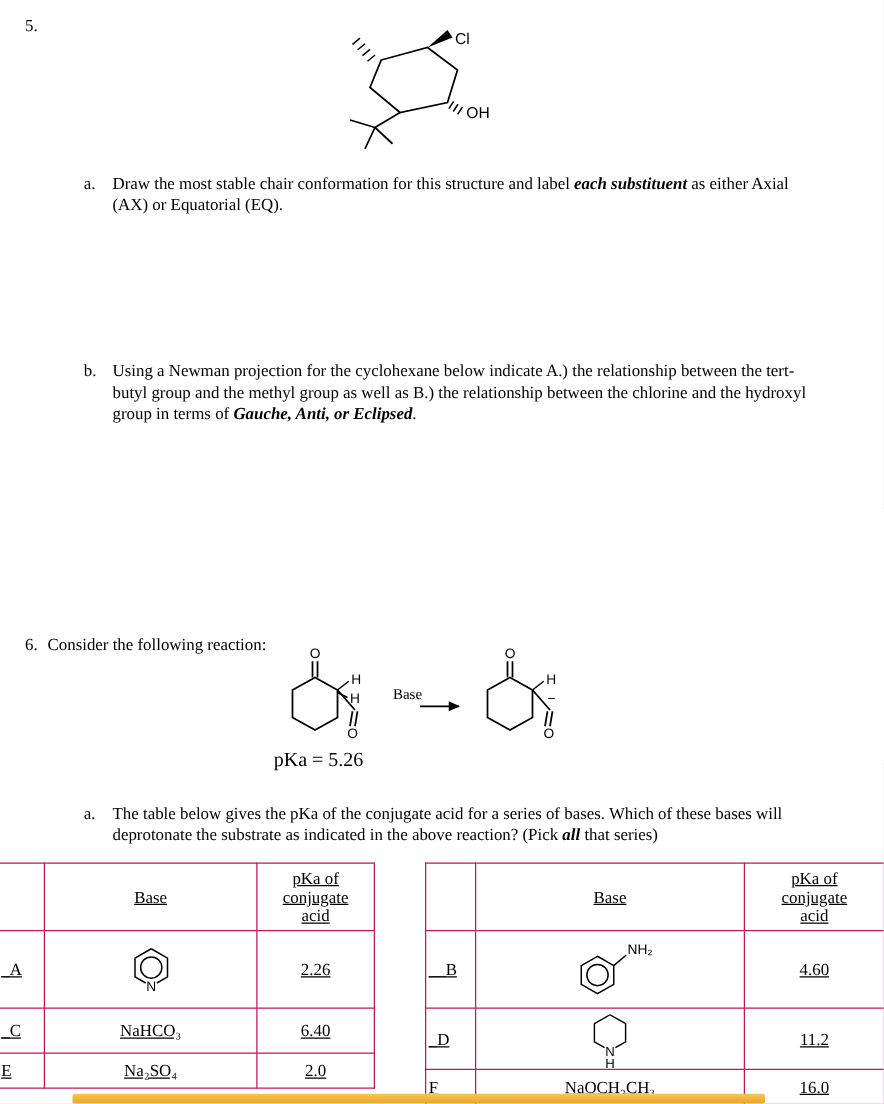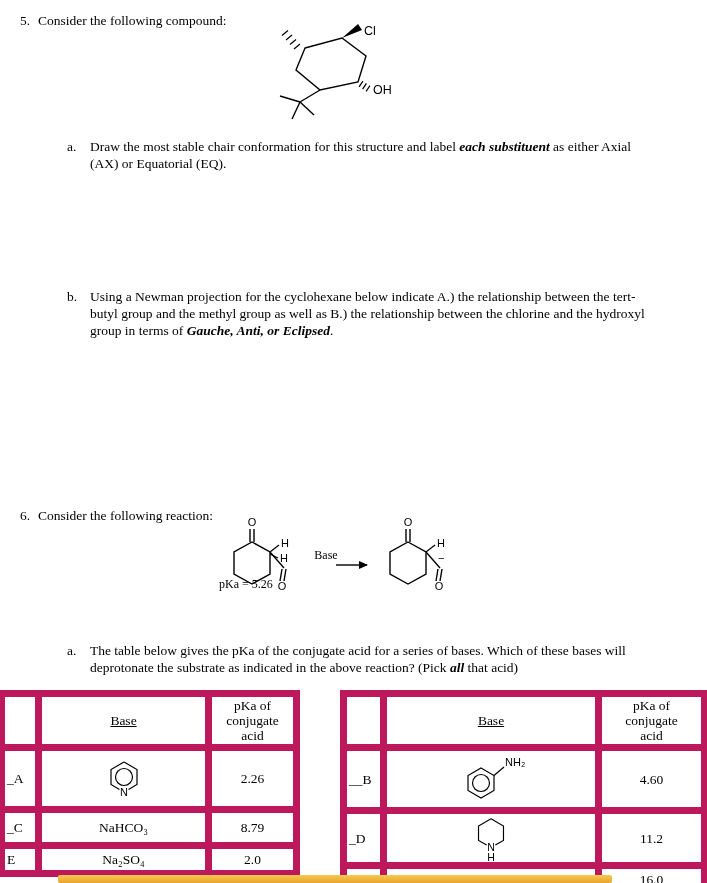--- a/index.html
+++ b/index.html
@@ -20,38 +20,37 @@
 
   
   svg .bond { stroke:#000; stroke-width:1.4; fill:none; }
   svg .thin { stroke:#000; stroke-width:1.2; fill:none; }
   svg text.atom { font-family:"Liberation Sans", sans-serif; font-size:12.5px; fill:#000; }
   svg text.small { font-family:"Liberation Sans", sans-serif; font-size:11px; fill:#000; }
   svg text.lbl { font-family:"Liberation Serif", serif; font-size:12px; fill:#000; }
 
   
   table.basetable { position:absolute; border-collapse:collapse; table-layout:fixed; font-size:13.5px; background:#fff; }
-  table.basetable td { border:7px solid #be185d; vertical-align:middle; padding:0 2px; overflow:hidden; }
+  table.basetable td { border:1px solid #be185d; vertical-align:middle; padding:0 2px; overflow:hidden;text-decoration:underline; }
   td.lblcell { text-align:left; padding-left:2px; }
   td.ctr { text-align:center; }
   td.base-hdr { text-align:center; text-decoration:underline; }
   td.pka-hdr { text-align:center; }
   .pka-hdr-inner { max-width:62px; margin:0 auto; line-height:15px; }
   td.ctr svg { vertical-align:middle; }
 
   .hl-bar { background:linear-gradient(#f6c94e, #e8a42e); border-radius:2px; }
 </style>
 </head>
 <body>
 
 <div class="page">
 
   <div class="abs qtitle" style="left:20px; top:12px; width:620px">
     <span class="qnum">5.</span>
-    <span>Consider the following compound:</span>
   </div>
 
   <svg class="abs" style="left:250px; top:16px" width="175" height="108" viewBox="0 0 175 108">
     <path class="bond" d="M55 32 L92 22 L116 40 L108 66 L70 74 L46 54 Z"></path>
 
     <polygon points="92,22 108,8 112,14" fill="#000"></polygon>
     <text class="atom" x="114" y="19">Cl</text>
 
     <g class="thin">
       <line x1="50" y1="28" x2="44" y2="33"></line>
@@ -121,25 +120,25 @@
       <line class="thin" x1="230" y1="36" x2="239" y2="29"></line>
       <text class="small" x="241" y="31">H</text>
       <text class="small" x="242" y="46">−</text>
       <line class="bond" x1="230" y1="36" x2="244" y2="52"></line>
       <line class="bond" x1="242" y1="53" x2="240" y2="65"></line>
       <line class="bond" x1="246" y1="53" x2="244" y2="65"></line>
       <text class="small" x="243" y="74" text-anchor="middle">O</text>
     </g>
   </svg>
 
-  <div class="abs" style="left:219px; top:576px; font-size:12px">pKa = 5.26</div>
+  <div class="abs" style="left:219px; top:600px; font-size:16px">pKa = 5.26</div>
 
   <div class="abs part" style="left:67px; top:642px; width:585px">
     <span class="plabel">a.</span>
-    <div class="ptext"><span>The table below gives the pKa of the conjugate acid for a series of bases. Which of these bases will deprotonate the substrate as indicated in the above reaction? (Pick </span><em class="it">all</em><span> that acid)</span></div>
+    <div class="ptext"><span>The table below gives the pKa of the conjugate acid for a series of bases. Which of these bases will deprotonate the substrate as indicated in the above reaction? (Pick </span><em class="it">all</em><span> that series)</span></div>
   </div>
 
   <table class="basetable" style="left:-2px; top:690px; width:302px">
     <colgroup>
         <col style="width:37px">
         <col style="width:170px">
         <col>
       </colgroup>
     <tbody>
         <tr style="height:54px">
@@ -156,21 +155,21 @@
           <path class="thin" d="M22 6 L35 13.5 L35 28.5 L26.5 33.4 M17.5 33.4 L9 28.5 L9 13.5 L22 6"></path>
           <circle class="thin" cx="22" cy="21" r="8.5"></circle>
           <text class="small" x="22" y="40" text-anchor="middle">N</text>
         </svg>
       </td>
       <td class="ctr">2.26</td>
     </tr>
     <tr style="height:36px">
       <td class="lblcell">_C</td>
       <td class="ctr">NaHCO₃</td>
-      <td class="ctr">8.79</td>
+      <td class="ctr">6.40</td>
     </tr>
     <tr style="height:28px">
       <td class="lblcell">E</td>
       <td class="ctr">Na₂SO₄</td>
       <td class="ctr">2.0</td>
     </tr>
   </tbody>
     </table>
 
   <table class="basetable" style="left:340px; top:690px; width:368px">

